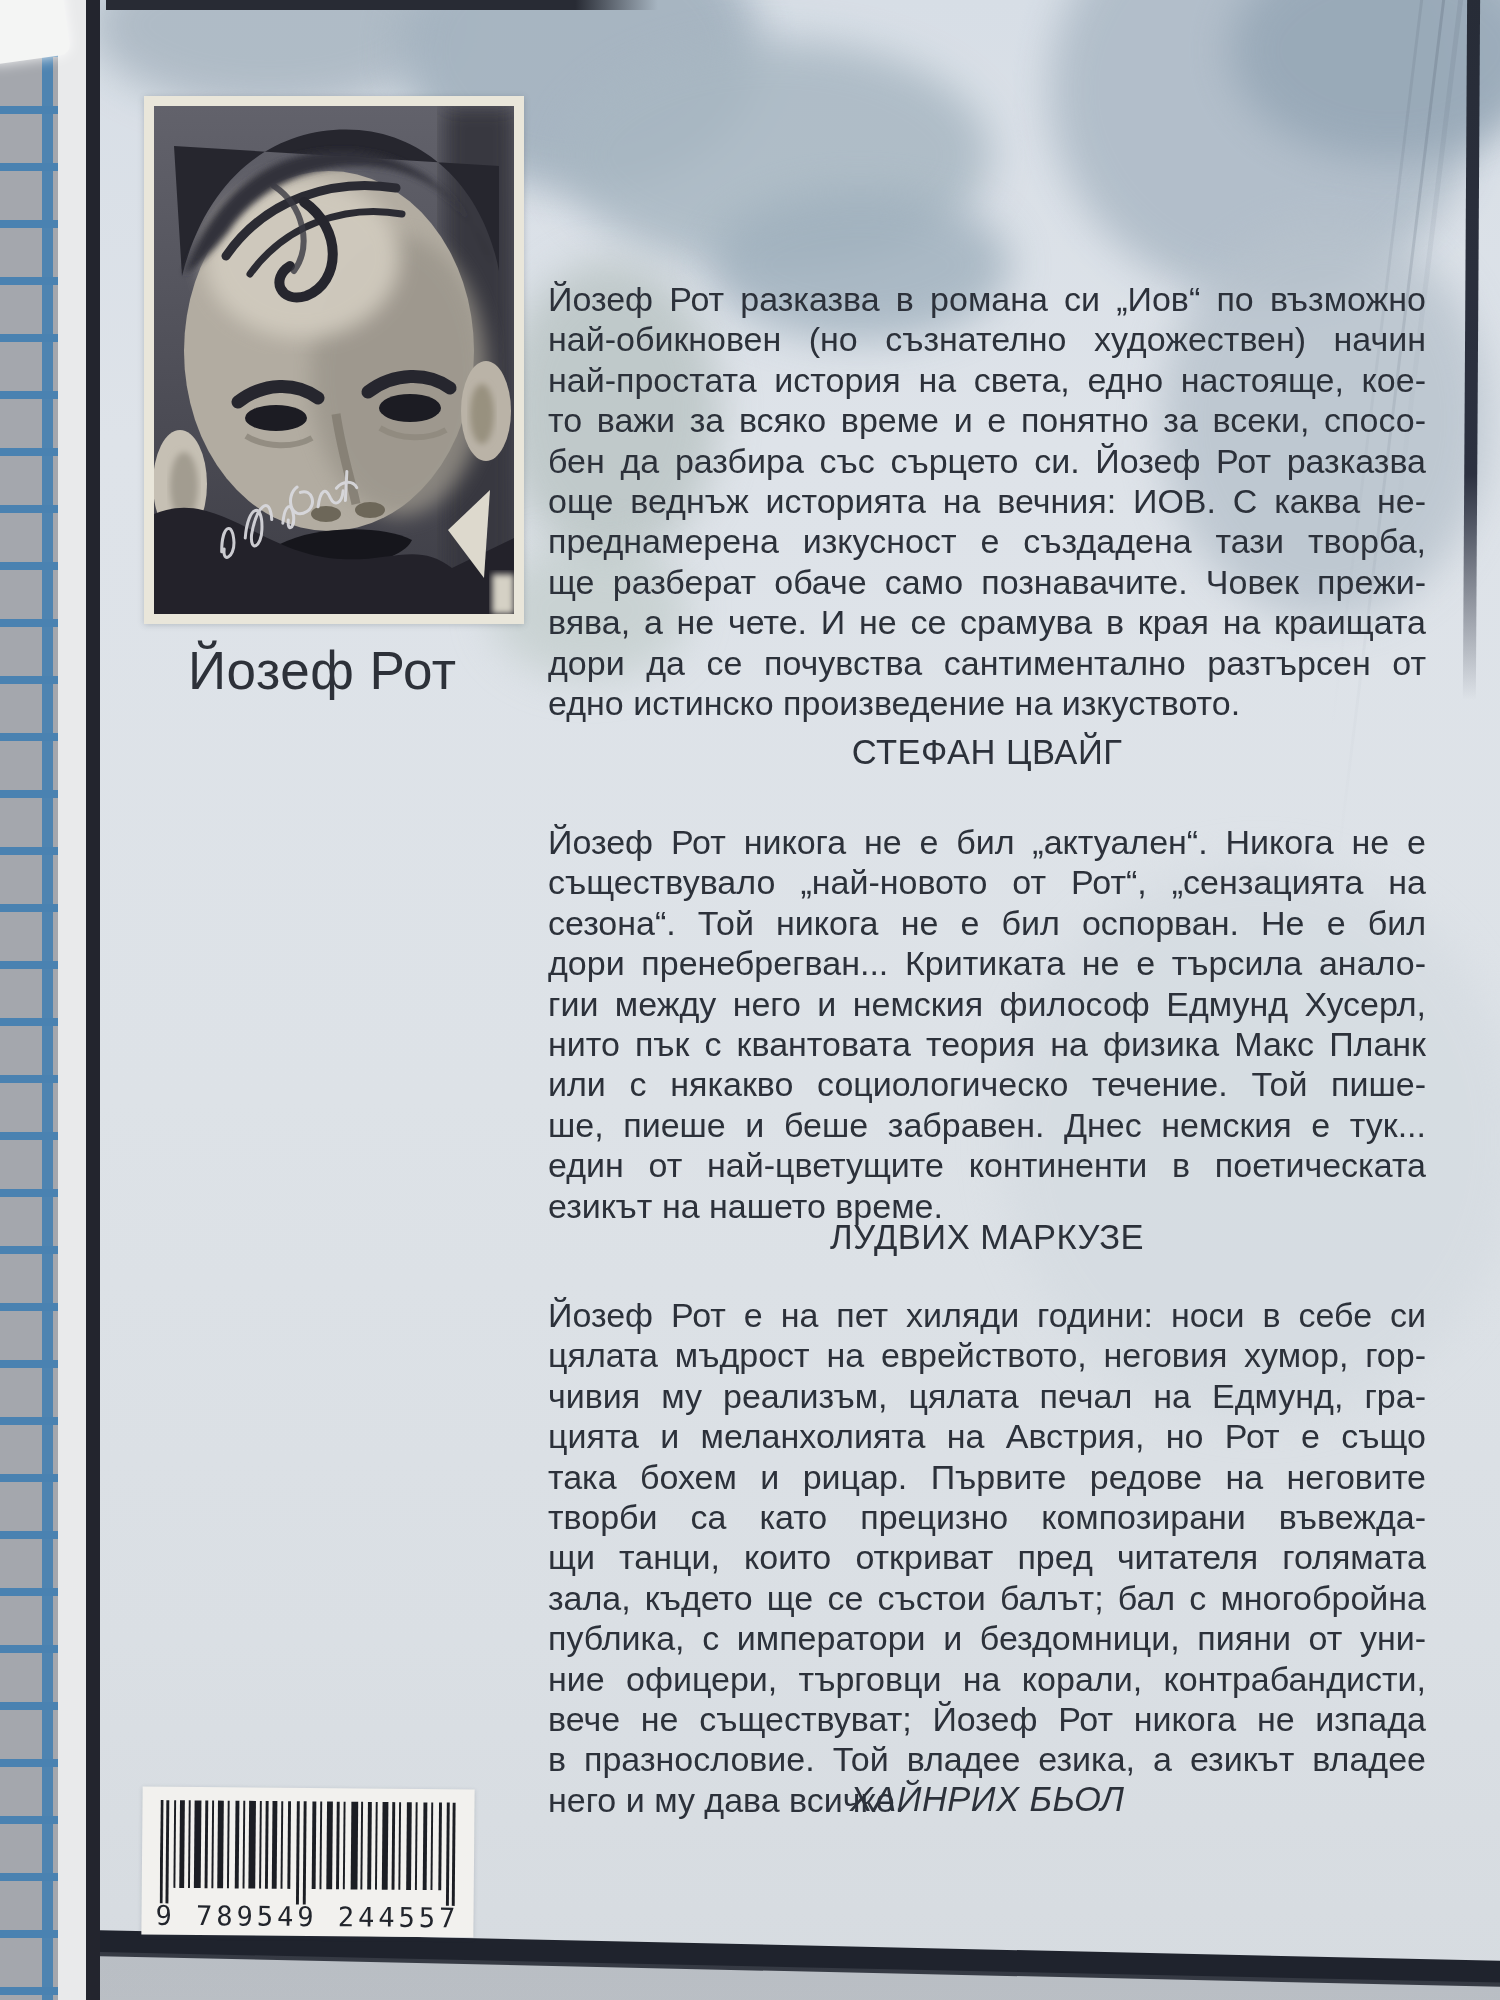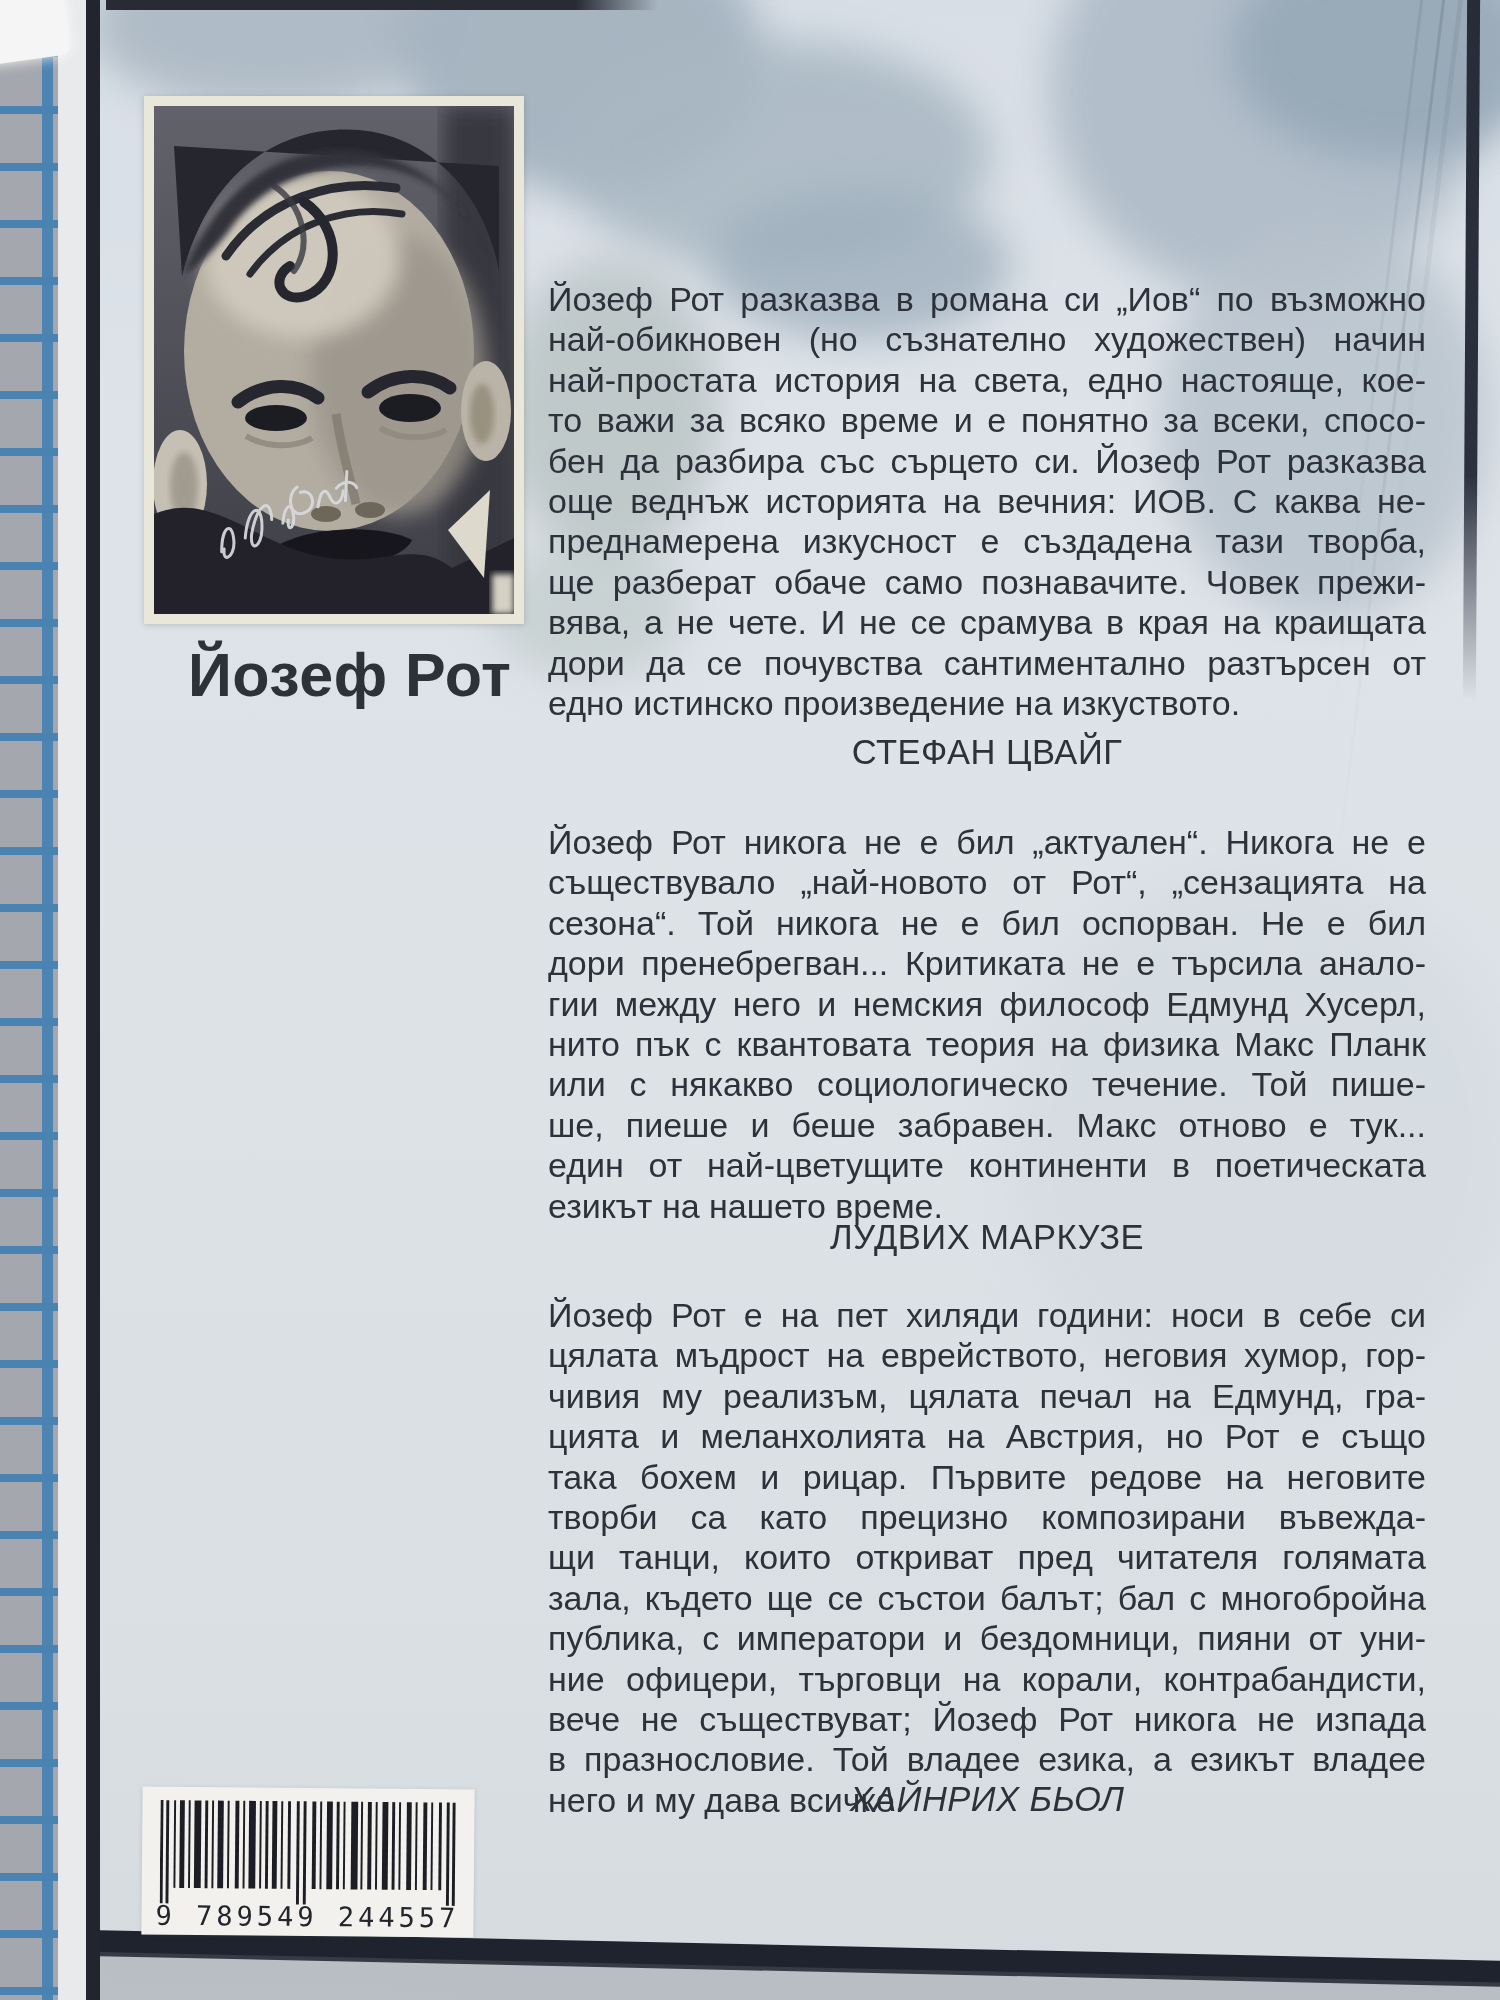--- a/index.html
+++ b/index.html
@@ -38,21 +38,21 @@
   
   .photo-frame {
     position:absolute; left:44px; top:96px; width:380px; height:528px;
     background:#e9e6da; box-shadow:0 1px 6px rgba(60,70,85,.25);
   }
   .photo-frame svg { position:absolute; left:10px; top:10px; }
 
   
   .author-name {
     position:absolute; left:88px; top:640px; width:420px;
-    font-size:61px; letter-spacing:0.5px; color:#2d3139; white-space:nowrap;font-weight:bold;
+    font-size:53px; letter-spacing:0.5px; color:#2d3139; white-space:nowrap;
   }
 
   
   .quote-block { position:absolute; left:448px; width:878px; color:#2c313a; }
   .tline { font-size:34px; height:40.4px; line-height:40.4px; text-align:justify; text-align-last:justify; white-space:nowrap0; }
   .tline.last { text-align-last:left; }
   .attribution { position:absolute; left:448px; width:878px; text-align:center; font-size:34.5px; letter-spacing:.5px; color:#2c313a; }
 
   
   .barcode-label {
@@ -183,21 +183,21 @@
     <div class="attribution" style="top:733px;">СТЕФАН ЦВАЙГ</div>
 
     <div class="quote-block" style="top:822px;">
         <div class="tline">Йозеф Рот никога не е бил „актуален“. Никога не е</div>
         <div class="tline">съществувало „най-новото от Рот“, „сензацията на</div>
         <div class="tline">сезона“. Той никога не е бил оспорван. Не е бил</div>
         <div class="tline">дори пренебрегван... Критиката не е търсила анало-</div>
         <div class="tline">гии между него и немския философ Едмунд Хусерл,</div>
         <div class="tline">нито пък с квантовата теория на физика Макс Планк</div>
         <div class="tline">или с някакво социологическо течение. Той пише-</div>
-        <div class="tline">ше, пиеше и беше забравен. Макс отново е тук...</div>
+        <div class="tline">ше, пиеше и беше забравен. Днес немския е тук...</div>
         <div class="tline">един от най-цветущите континенти в поетическата</div>
         <div class="tline last">езикът на нашето време.</div>
       </div>
     <div class="attribution" style="top:1218px;">ЛУДВИХ МАРКУЗЕ</div>
 
     <div class="quote-block" style="top:1295px;">
         <div class="tline">Йозеф Рот е на пет хиляди години: носи в себе си</div>
         <div class="tline">цялата мъдрост на еврейството, неговия хумор, гор-</div>
         <div class="tline">чивия му реализъм, цялата печал на Едмунд, гра-</div>
         <div class="tline">цията и меланхолията на Австрия, но Рот е също</div>

